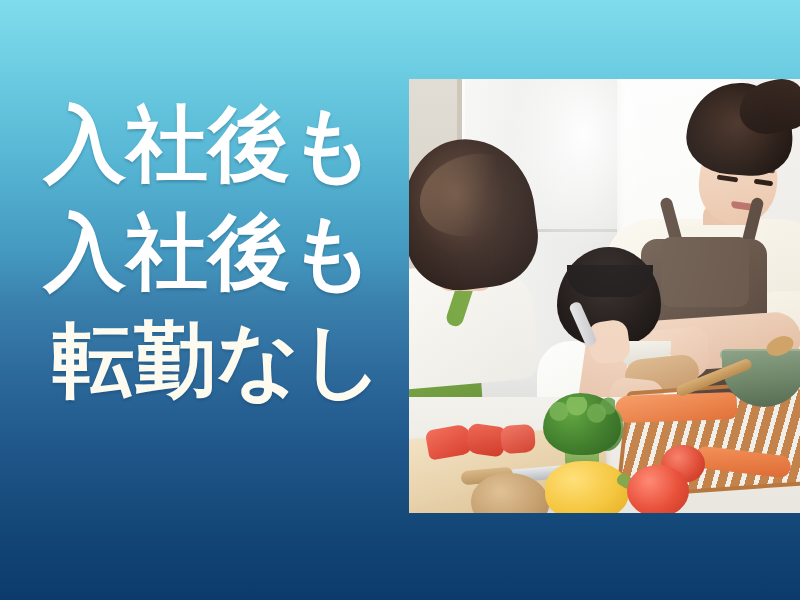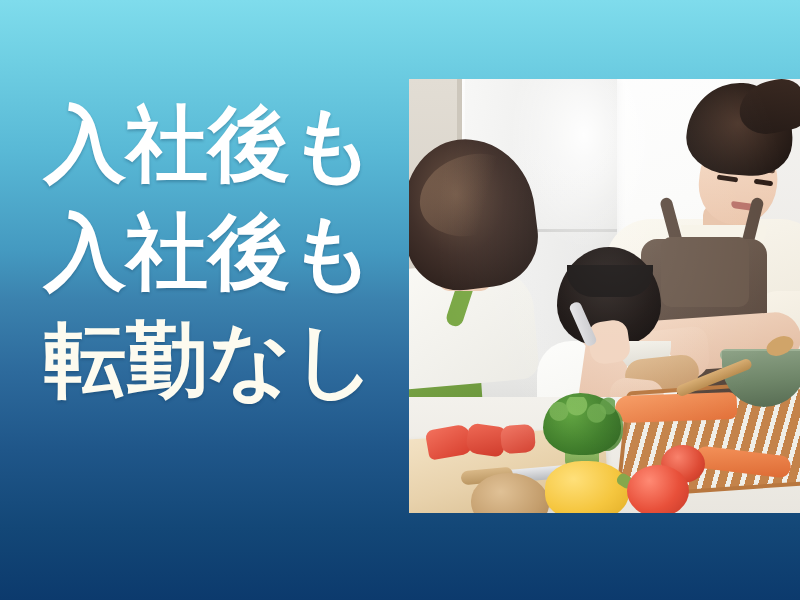--- a/index.html
+++ b/index.html
@@ -44,20 +44,21 @@
     font-family: "DejaVu Sans", "Liberation Sans", sans-serif;
     font-weight: 700;
     font-size: 82px;
     line-height: 108px;
     letter-spacing: 0px;
     white-space: nowrap;
     text-shadow: 0 2px 3px rgba(10, 45, 80, 0.28);
   }
   .headline-line.tint {
     color: #fdfbef;
+    text-align: right;
   }
 
   
   .photo {
     position: absolute;
     left: 409px;
     top: 79px;
     width: 391px;
     height: 434px;
     overflow: hidden;

